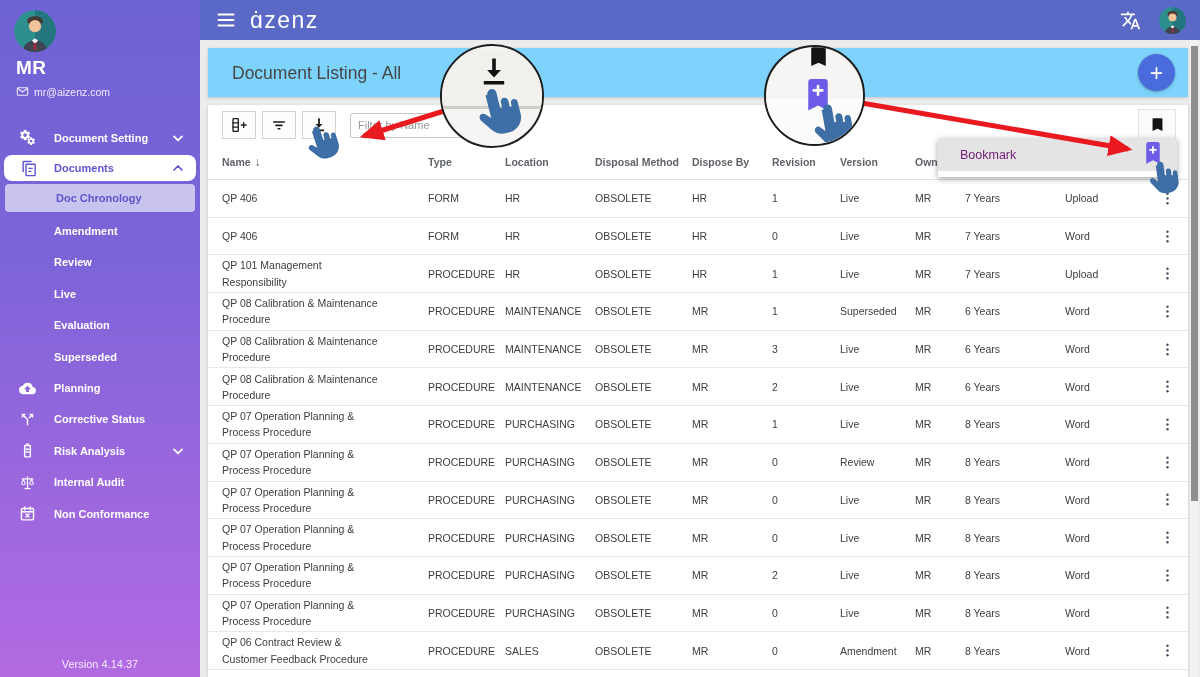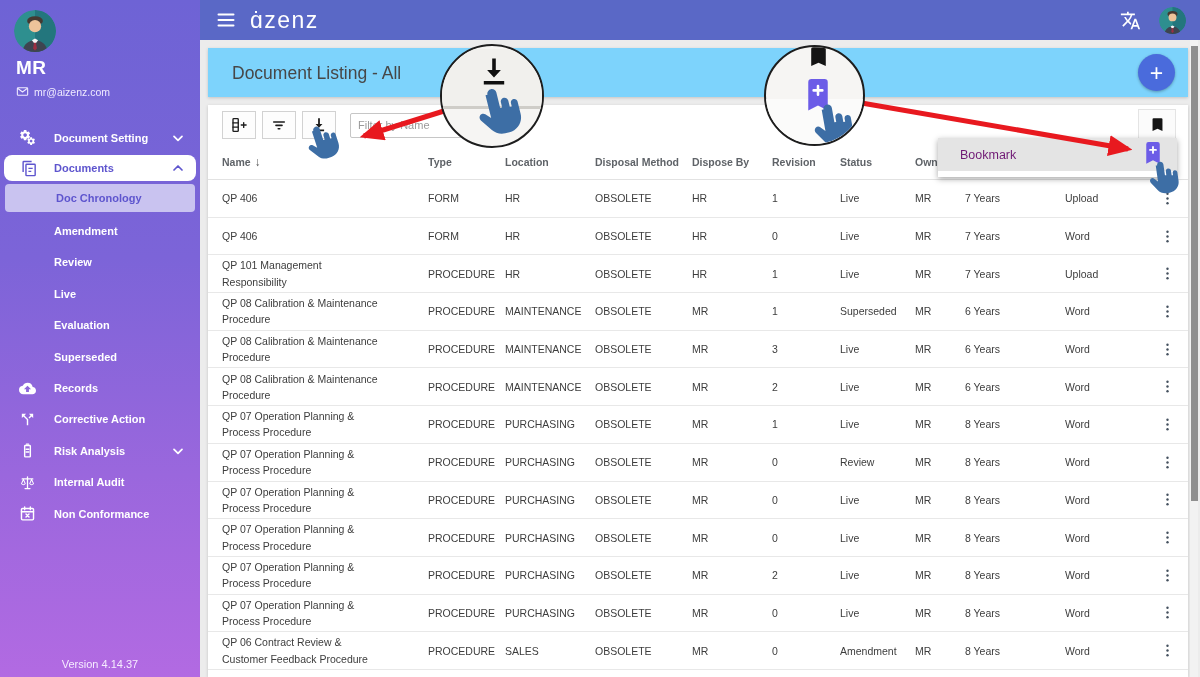--- a/index.html
+++ b/index.html
@@ -180,29 +180,29 @@
       <div class="side-item sub">
         <span class="icon-box"></span>
         <span class="lbl">Superseded</span>
       </div>
       <div class="side-item parent">
         <span class="icon-box">
           <svg viewBox="0 0 24 24" fill="currentColor">
             <path d="M19.35 10.04A7.49 7.49 0 0 0 12 4C9.11 4 6.6 5.64 5.35 8.04A5.994 5.994 0 0 0 0 14c0 3.31 2.69 6 6 6h13c2.76 0 5-2.24 5-5 0-2.64-2.05-4.78-4.65-4.96zM14 13v4h-4v-4H7l5-5 5 5h-3z"></path>
           </svg>
         </span>
-        <span class="lbl">Records</span>
+        <span class="lbl">Planning</span>
       </div>
       <div class="side-item parent">
         <span class="icon-box">
           <svg viewBox="0 0 24 24" fill="currentColor">
             <path d="M14 4l2.29 2.29-2.88 2.88 1.42 1.42 2.88-2.88L20 10V4zM10 4H4v6l2.29-2.29 4.71 4.7V20h2v-8.41l-5.29-5.3z"></path>
           </svg>
         </span>
-        <span class="lbl">Corrective Action</span>
+        <span class="lbl">Corrective Status</span>
       </div>
       <div class="side-item parent">
         <span class="icon-box">
           <svg viewBox="0 0 24 24" stroke="currentColor" fill="none" stroke-linecap="round" stroke-linejoin="round" stroke-width="2">
             <rect x="8" y="5" width="8" height="16" rx="1"></rect>
             <path d="M10.5 3h3M10 10.2h4M10 14h4"></path>
           </svg>
         </span>
         <span class="lbl">Risk Analysis</span>
         <span class="chev">
@@ -312,21 +312,21 @@
       <span class="th">
         <span>Disposal Method</span>
       </span>
       <span class="th">
         <span>Dispose By</span>
       </span>
       <span class="th">
         <span>Revision</span>
       </span>
       <span class="th">
-        <span>Status</span>
+        <span>Version</span>
       </span>
       <span class="th">
         <span>Owner</span>
       </span>
       <span class="th">
         <span></span>
       </span>
       <span class="th">
         <span></span>
       </span>

